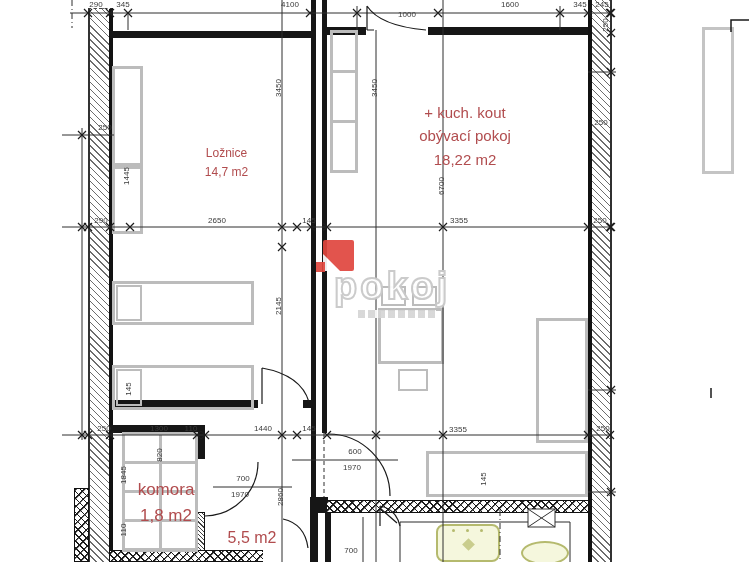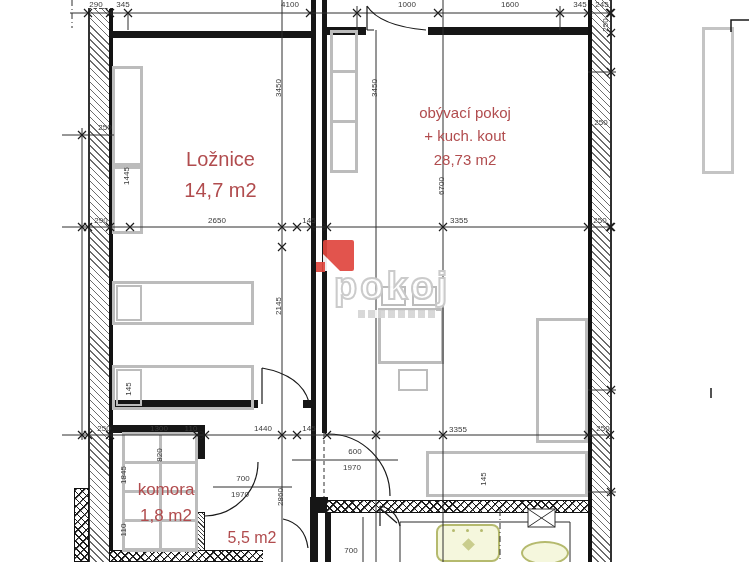--- a/index.html
+++ b/index.html
@@ -137,42 +137,42 @@
   </svg>
 
   <div class="abs" style="left:323px;top:240px;width:31px;height:31px;background:#e0463e;opacity:.92;border-radius:2px;">
     <div class="abs" style="left:0;top:0;width:100%;height:100%;background:#ffffff;
                 clip-path:polygon(0 45%, 55% 100%, 0 100%);"></div>
   </div>
   <div class="abs" style="left:316px;top:262px;width:9px;height:10px;background:#e0463e;opacity:.92;"></div>
   <div class="wm-text" style="left:334px;top:267px;">pokoj</div>
   <div class="wm-strip" style="left:358px;top:310px;width:78px;height:8px;"></div>
 
-  <div class="roomlabel" style="left:158px;top:144px;width:125px;font-size:20px;">
+  <div class="roomlabel" style="left:164px;top:144px;width:125px;font-size:12px;">
     <div>Ložnice</div>
     <div>14,7 m2</div>
   </div>
   <div class="roomlabel" style="left:398px;top:101px;width:134px;font-size:15px;">
+    <div>+ kuch. kout</div>
     <div>obývací pokoj</div>
-    <div>+ kuch. kout</div>
-    <div>28,73 m2</div>
+    <div>18,22 m2</div>
   </div>
   <div class="roomlabel" style="left:125px;top:477px;width:82px;font-size:17px;">
     <div>komora</div>
     <div>1,8 m2</div>
   </div>
   <div class="roomlabel" style="left:208px;top:526px;width:88px;font-size:16px;">
     <div>5,5 m2</div>
   </div>
 
   <div class="abs" style="left:0;top:0;width:749px;height:562px;border-radius:12px;">
       <div class="dim" style="left: 96px; top: 5px;">290</div>
       <div class="dim" style="left: 123px; top: 5px;">345</div>
       <div class="dim" style="left: 290px; top: 5px;">4100</div>
-      <div class="dim" style="left: 407px; top: 5px;">1000</div>
+      <div class="dim" style="left: 407px; top: 15px;">1000</div>
       <div class="dim" style="left: 510px; top: 5px;">1600</div>
       <div class="dim" style="left: 580px; top: 5px;">345</div>
       <div class="dim" style="left: 602px; top: 5px;">245</div>
       <div class="dim" style="left: 105px; top: 128px;">250</div>
       <div class="dim" style="left: 601px; top: 123px;">250</div>
       <div class="dim rot" style="left: 606px; top: 25px;">250</div>
       <div class="dim" style="left: 101px; top: 221px;">290</div>
       <div class="dim" style="left: 217px; top: 221px;">2650</div>
       <div class="dim" style="left: 309px; top: 221px;">145</div>
       <div class="dim" style="left: 459px; top: 221px;">3355</div>

